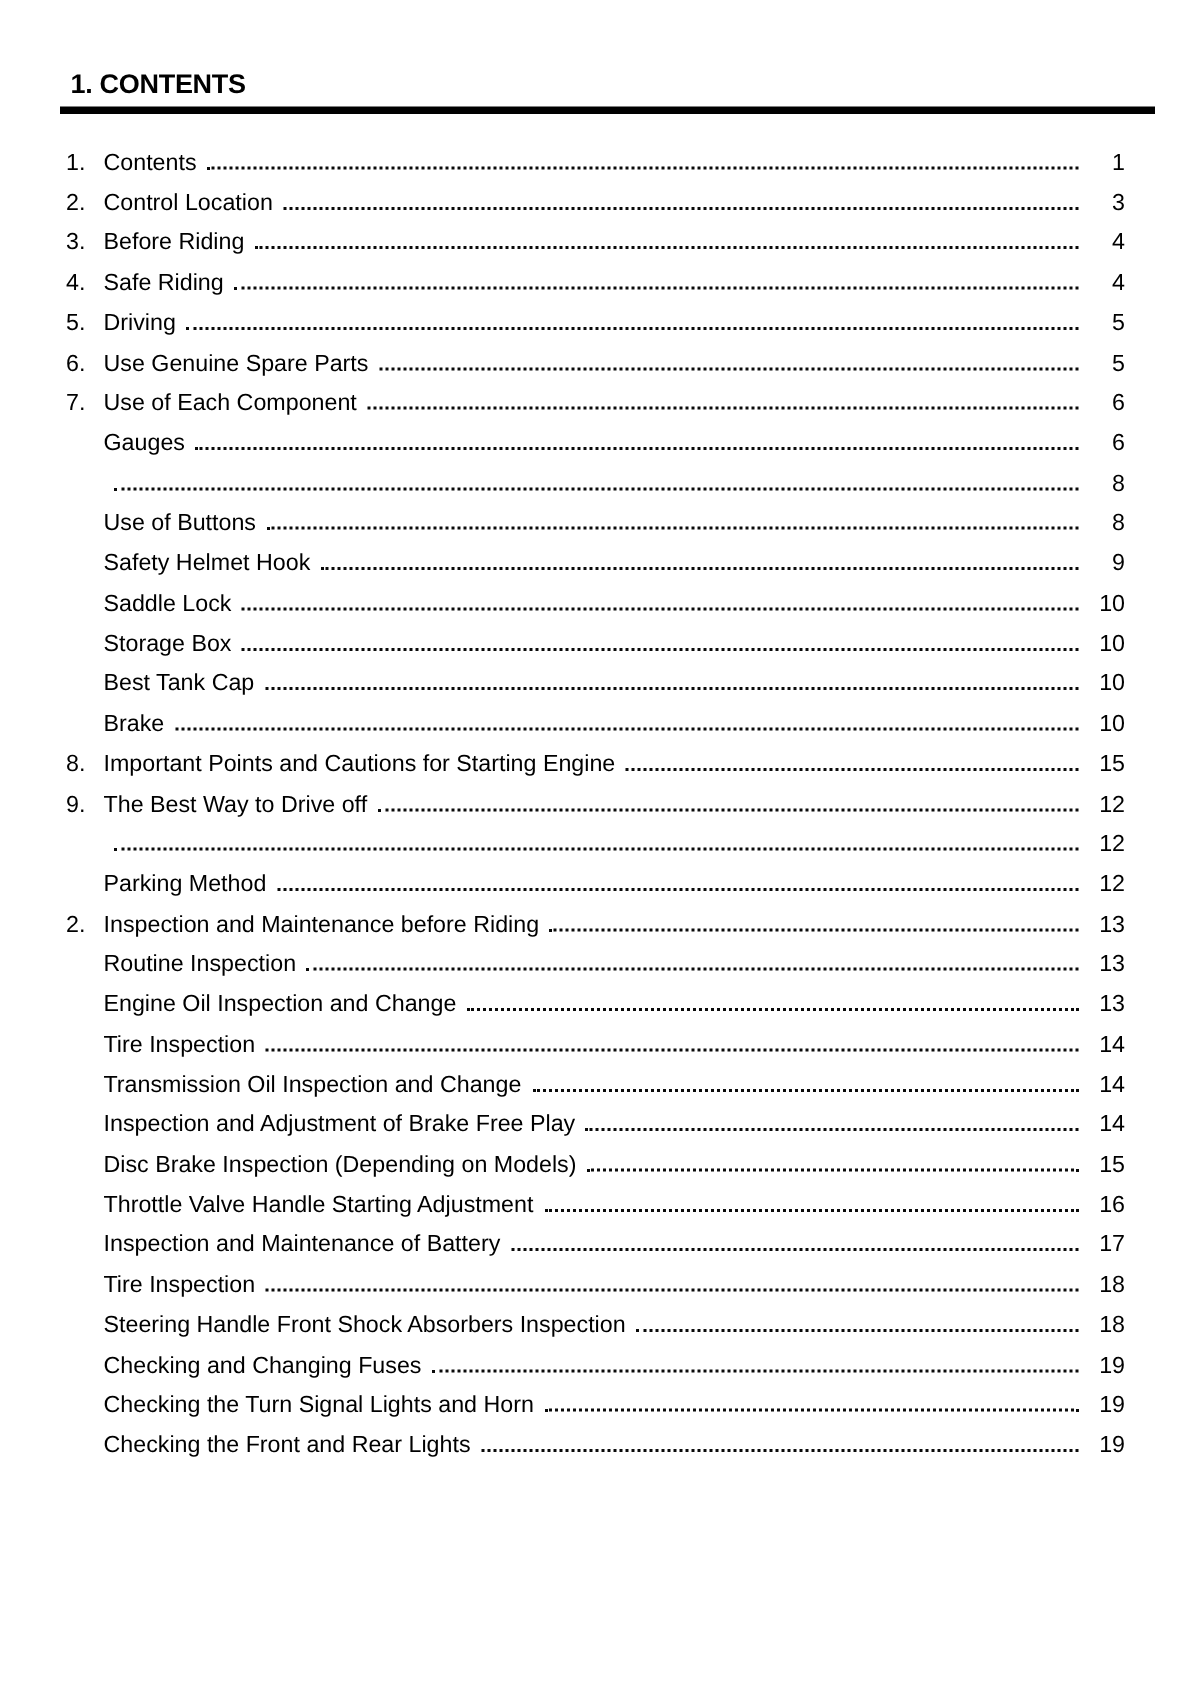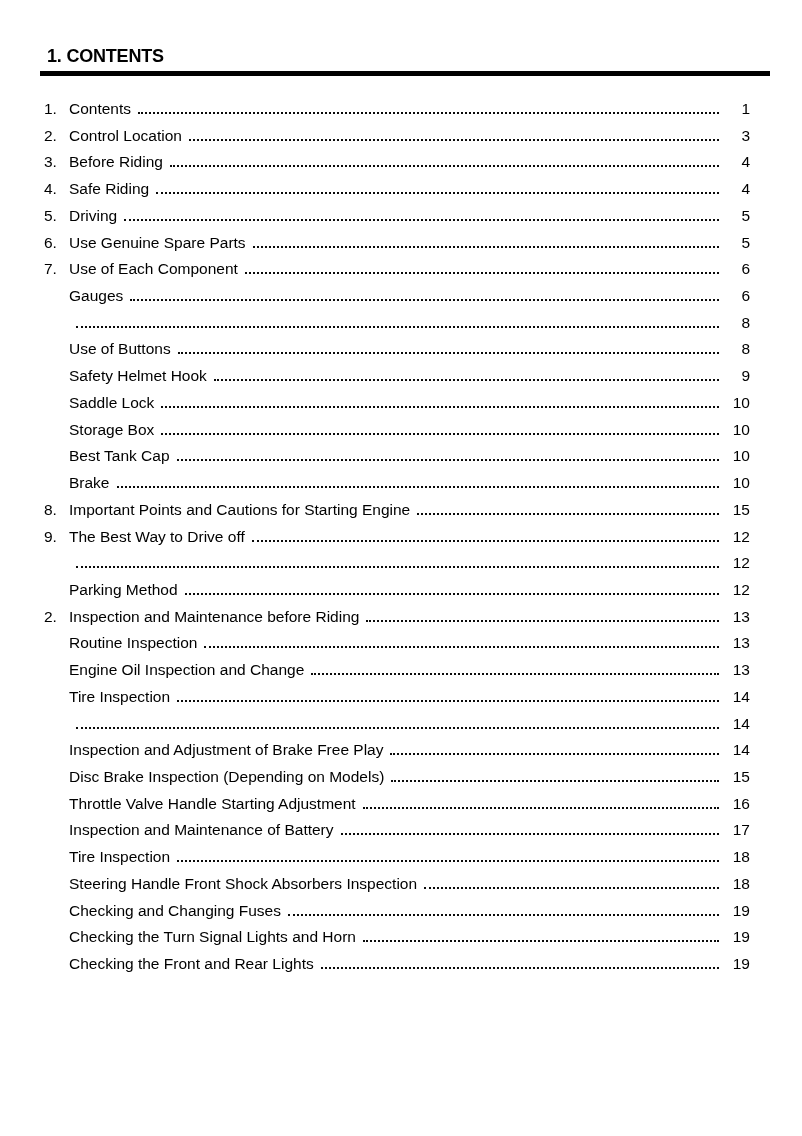--- a/index.html
+++ b/index.html
@@ -256,20 +256,21 @@
 
   <div class="toc-row">
     <span class="num"></span>
     <span class="title">Tire Inspection</span>
     <span class="leader"></span>
     <span class="pg">14</span>
   </div>
 
   <div class="toc-row">
     <span class="num"></span>
+    <span class="title">Transmission Oil Inspection and Change</span>
     <span class="leader"></span>
     <span class="pg">14</span>
   </div>
 
   <div class="toc-row">
     <span class="num"></span>
     <span class="title">Inspection and Adjustment of Brake Free Play</span>
     <span class="leader"></span>
     <span class="pg">14</span>
   </div>

